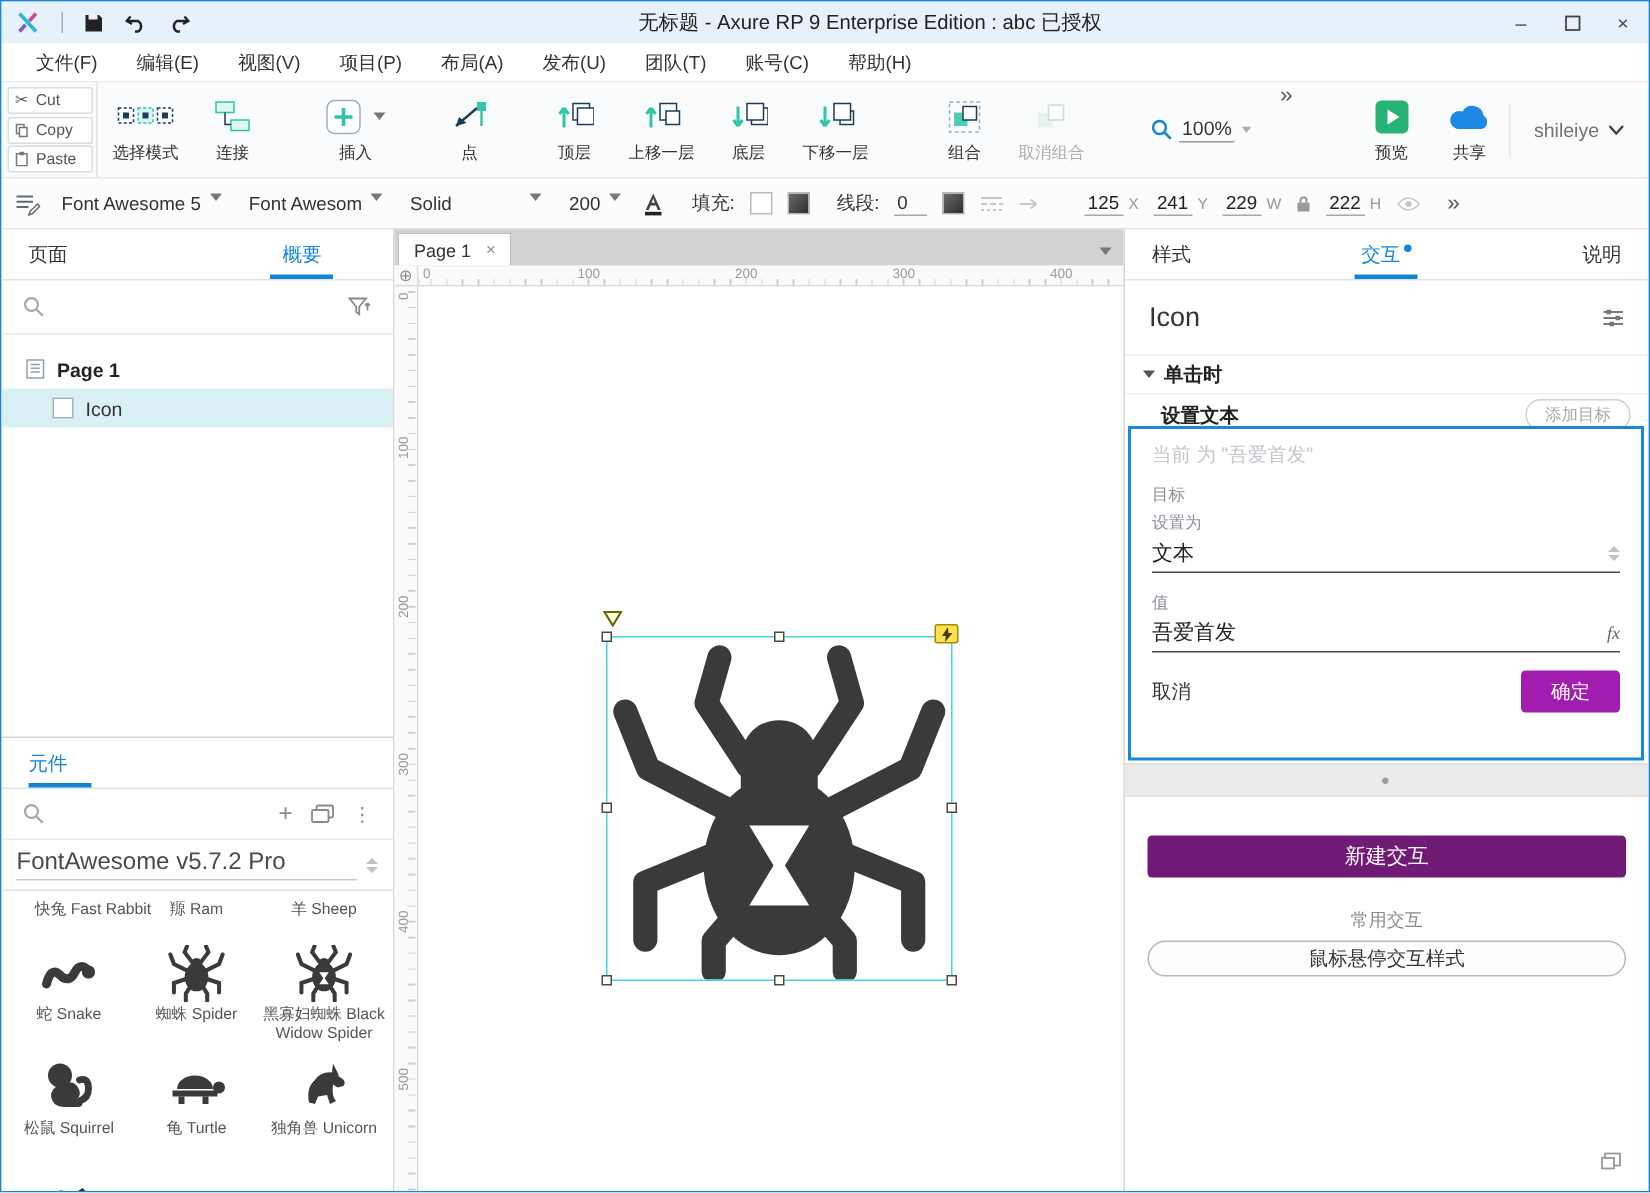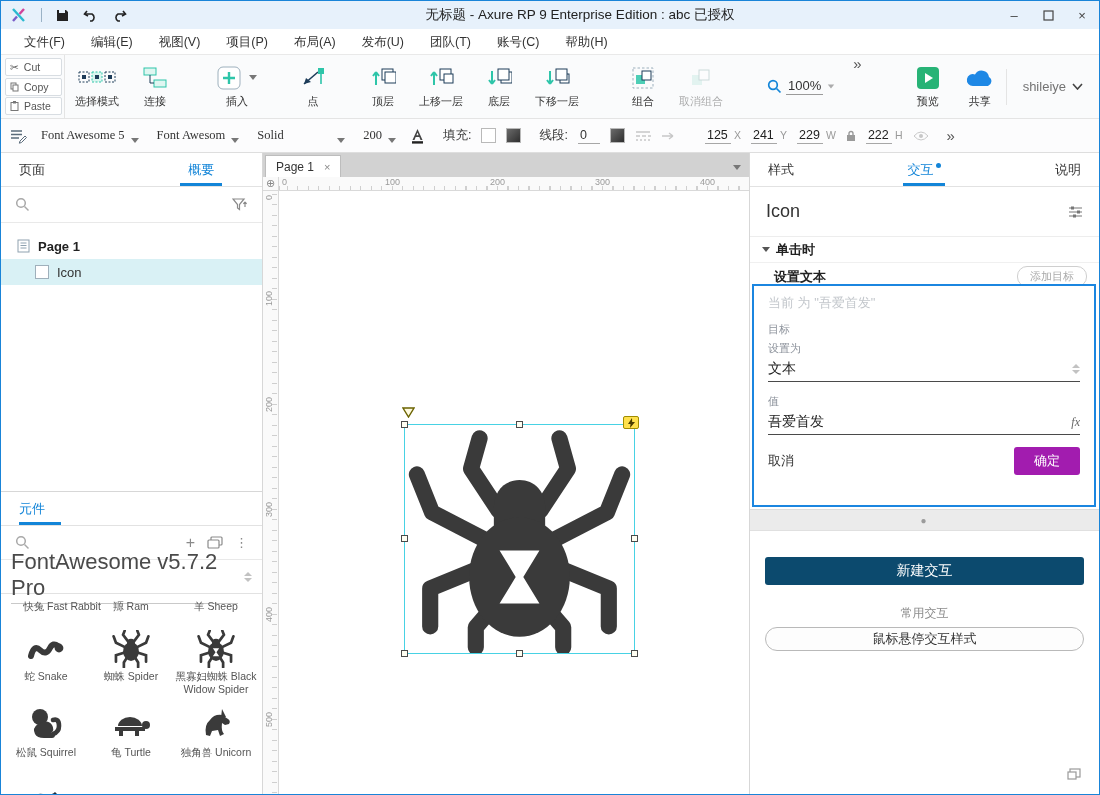--- a/index.html
+++ b/index.html
@@ -29,21 +29,21 @@
   .zoombox { display:flex; align-items:center; gap:4px; margin:0 10px; }
   .zoom-val { font-size:13px; color:#333; border-bottom:1px solid #9a9a9a; padding:0 2px 1px; }
   .chev { display:inline-block; width:0; height:0; border-left:4px solid transparent; border-right:4px solid transparent; border-top:5px solid #777; }
   .dbl-arrow { font-size:15px; color:#555; letter-spacing:-2px; margin:0 8px; }
   .account { display:flex; align-items:center; gap:6px; font-size:13px; color:#737373; padding:0 16px; }
   .vsep { width:1px; height:36px; background:#e4e4e4; align-self:center; }
   .spacer { flex:1; }
 
   
   .stylebar { position:absolute; left:0; top:118px; right:0; height:34px; background:#fcfcfd; border-bottom:1px solid #dedede; display:flex; align-items:center; padding:0 8px; gap:10px; font-size:12.5px; color:#333; }
-  .sel { display:flex; align-items:flex-end; gap:6px; padding:0 4px;font-family:Liberation Serif, serif; }
+  .sel { display:flex; align-items:flex-start; gap:6px; padding:0 4px; }
   .swatch { width:15px; height:15px; border:1px solid #b9b9b9; }
   .swatch.white { background:#fff; }
   .swatch.dark { background:linear-gradient(135deg,#6b6b6b,#2e2e2e); }
   .numfield { display:flex; align-items:baseline; gap:3px; }
   .numfield .nv { min-width:26px; border-bottom:1px solid #a7a7a7; font-size:12.5px; color:#222; text-align:left; padding:0 2px 1px; }
   .numfield .nu { font-size:10.5px; color:#999; }
   .slabel { color:#333; }
   .muted { opacity:.35; }
 
   
@@ -70,21 +70,21 @@
   .tree { padding-top:10px; font-size:13px; }
   .tree-row { height:26px; display:flex; align-items:center; gap:8px; padding-left:16px; }
   .tree-row.selected { background:#d9f1f5; }
   .tree-row.indent { padding-left:34px; }
   .pagename { font-weight:bold; color:#222; }
   .sq-icon { width:14px; height:14px; border:1px solid #9fb0bb; background:#fff; }
 
   
   .widgets-section { flex:1; display:flex; flex-direction:column; overflow:hidden; position:relative; }
   .libraryrow { height:34px; border-bottom:1px solid #e2e2e2; display:flex; align-items:center; padding:0 10px; gap:6px; }
-  .libname { flex:1; font-size:22px; color:#4a4a4a; border-bottom:1px solid #c9c9c9; padding-bottom:2px; }
+  .libname { flex:1; font-size:16px; color:#4a4a4a; border-bottom:1px solid #c9c9c9; padding-bottom:2px; }
   .wgrid { flex:1; position:relative; }
   .wlabel { position:absolute; font-size:10.5px; color:#555; text-align:center; width:86px; line-height:13px; }
   .wicon { position:absolute; width:86px; display:flex; justify-content:center; }
 
   
   .canvas-tabbar { position:absolute; left:0; top:0; right:0; height:24px; background:#d2d2d2; display:flex; align-items:flex-end; }
   .ctab { height:22px; background:#fff; display:flex; align-items:center; gap:10px; padding:0 10px; font-size:12px; color:#333; margin-left:2px; border:1px solid #bdbdbd; border-bottom:none; }
   .ctab .x { color:#8a8a8a; font-size:11px; }
   .ctabbar-chev { margin-left:auto; padding:0 8px 4px 0; color:#666; }
   .ruler-corner { position:absolute; left:0; top:24px; width:16px; height:14px; background:#fafafa; border-right:1px solid #d9d9d9; border-bottom:1px solid #d9d9d9; display:flex; align-items:center; justify-content:center; color:#8a8a8a; font-size:11px; }
@@ -116,21 +116,21 @@
   .spin { display:flex; flex-direction:column; gap:2px; align-items:center; }
   .spin i { width:0; height:0; border-left:4px solid transparent; border-right:4px solid transparent; }
   .spin .up { border-bottom:4px solid #c2c2c2; }
   .spin .dn { border-top:4px solid #c2c2c2; }
   .fx { font-style:italic; font-size:12px; color:#666; font-family:"Liberation Serif",serif; }
   .box-foot { display:flex; align-items:center; margin-top:4px; }
   .cancel-link { font-size:13px; color:#333; }
   .ok-btn { margin-left:auto; background:#a21caf; color:#fff; font-size:13px; padding:5px 20px; border-radius:3px; }
   .gray-band { position:absolute; left:0; right:0; top:356px; height:22px; background:#ebebeb; border-top:1px solid #dcdcdc; border-bottom:1px solid #e0e0e0; display:flex; align-items:center; justify-content:center; }
   .drag-dots { color:#9b9b9b; font-size:10px; letter-spacing:2px; }
-  .new-int-btn { position:absolute; left:15px; right:15px; top:404px; height:28px; background:#0c4a6e; color:#fff; font-size:14px; border-radius:3px; display:flex; align-items:center; justify-content:center; }
+  .new-int-btn { position:absolute; left:15px; right:15px; top:404px; height:28px; background:#701a75; color:#fff; font-size:14px; border-radius:3px; display:flex; align-items:center; justify-content:center; }
   .common-label { position:absolute; left:0; right:0; top:452px; text-align:center; font-size:12px; color:#8b8b8b; }
   .hover-pill { position:absolute; left:15px; right:15px; top:474px; height:24px; border:1px solid #b9b9b9; border-radius:12px; display:flex; align-items:center; justify-content:center; font-size:13px; color:#333; background:#fdfdfd; }
   .corner-icon { position:absolute; right:18px; bottom:14px; }
 
   svg { display:block; }
   .clip-bottom { position:absolute; bottom:-8px; }
 </style>
 </head>
 <body>
 

